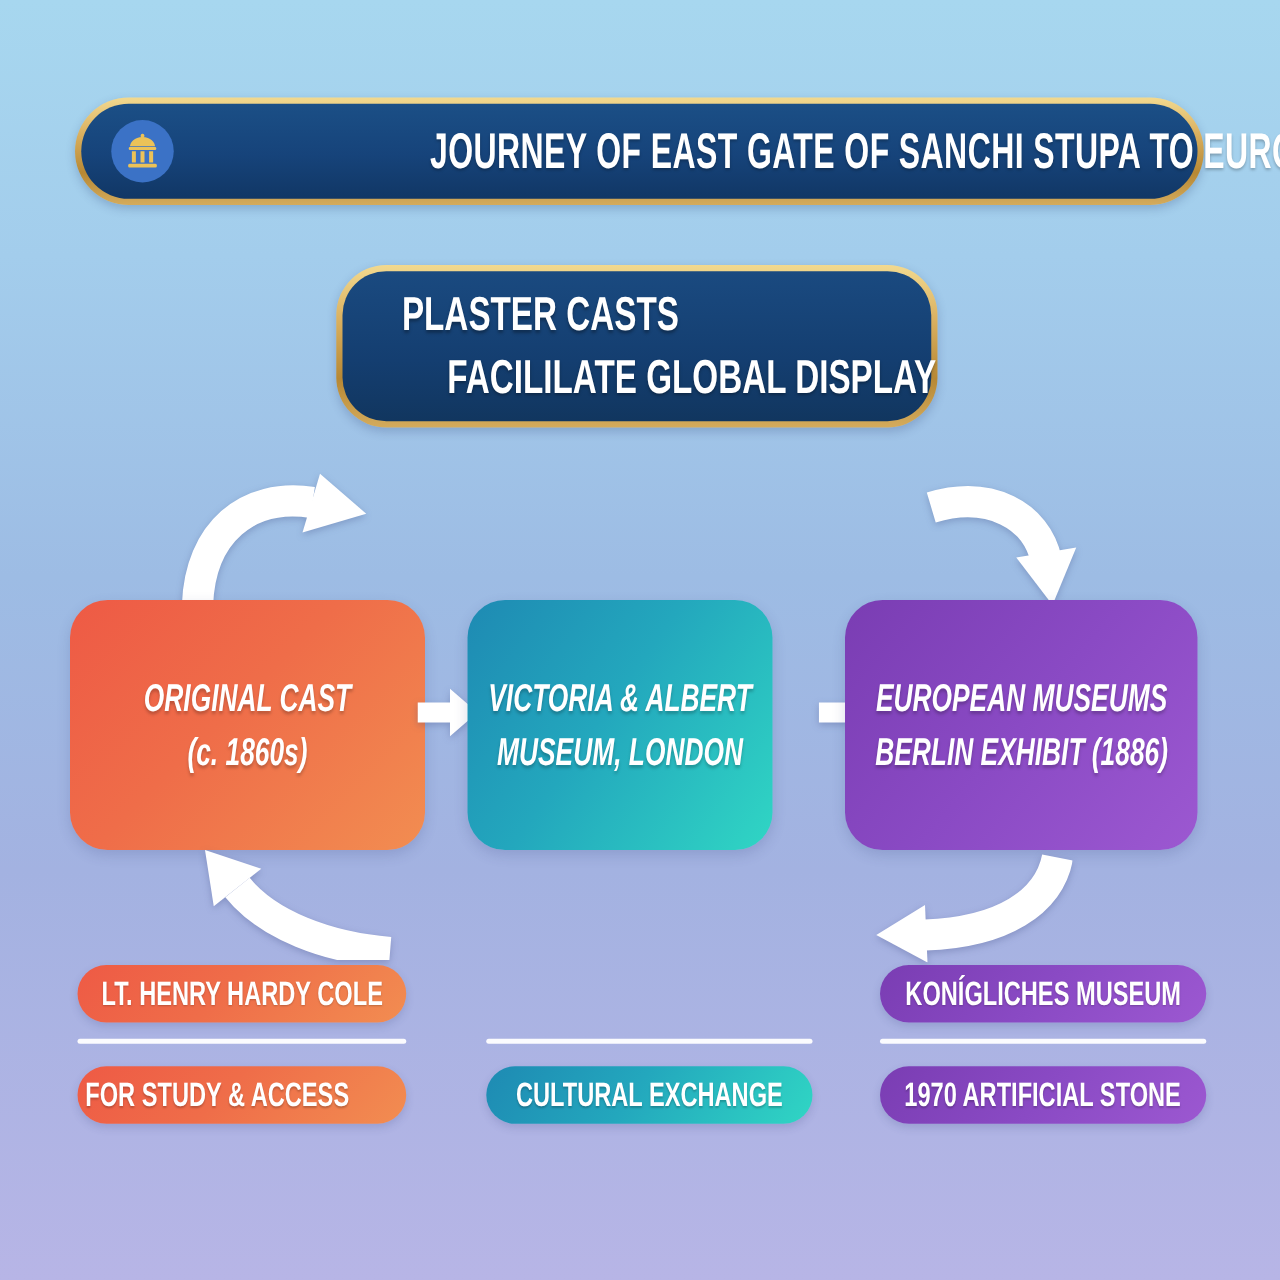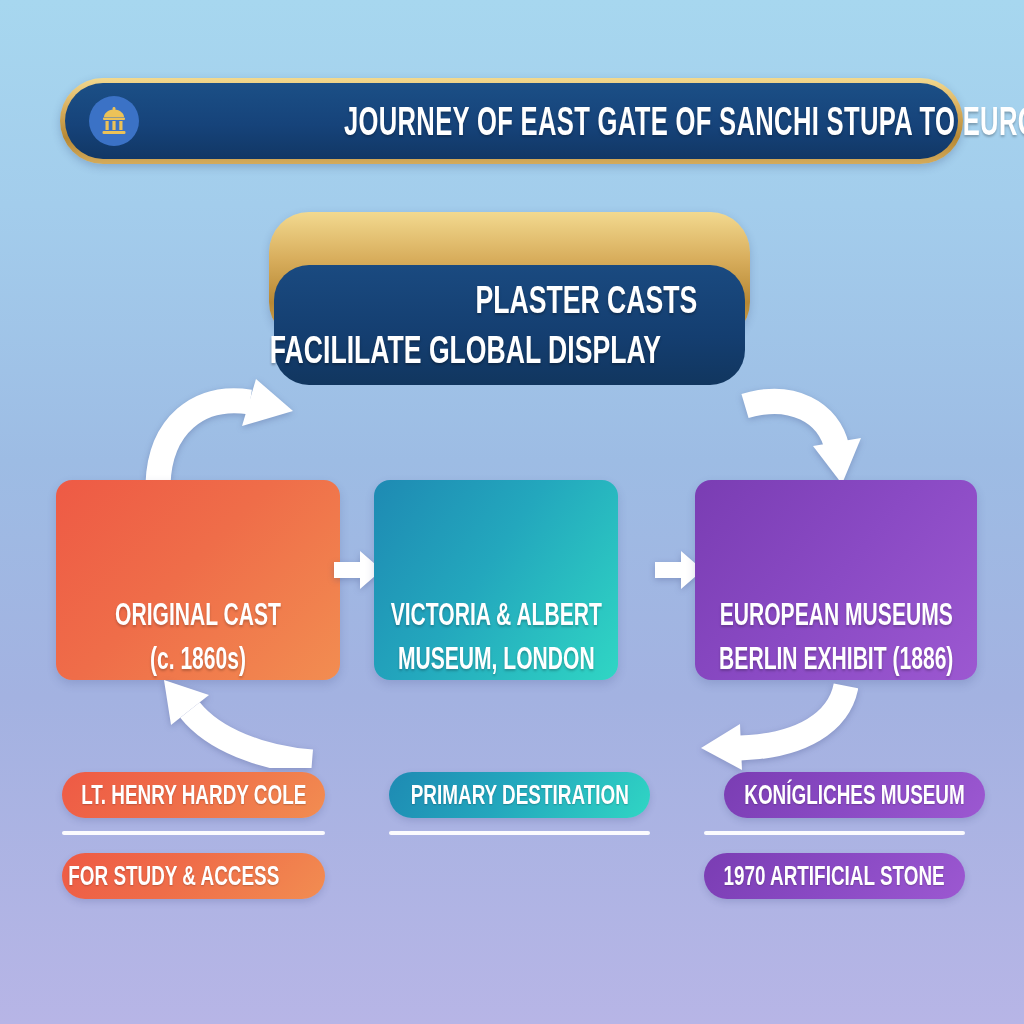--- a/index.html
+++ b/index.html
@@ -40,32 +40,33 @@
   
   .sub-frame{
     background:linear-gradient(180deg,#f2d98f 0%,#d9af5e 35%,#b78834 70%,#d4ab5c 100%);
     border-radius:40px;padding:5px;
     box-shadow:0 3px 8px rgba(40,60,110,.22);
   }
   .sub-inner{
     width:100%;height:100%;box-sizing:border-box;
     background:linear-gradient(180deg,#1a4a80 0%,#143e70 60%,#11365f 100%);
     border-radius:35px;
-    display:flex;flex-direction:column;align-items:flex-end;justify-content:center;margin-top:48px;
+    display:flex;flex-direction:column;align-items:flex-start;justify-content:center;
   }
   .sub-text{
     color:#fff;font-weight:700;font-size:38px;line-height:1.32;text-align:center;
     transform:scaleX(.7);transform-origin:50% 50%;white-space:nowrap;
     text-shadow:0 2px 3px rgba(0,0,0,.3);
   }
   
   .node{
-    border-radius:16px;
-    display:flex;flex-direction:column;align-items:center;justify-content:flex-end;
+    border-radius:30px;
+    display:flex;flex-direction:column;align-items:center;justify-content:center;
     box-shadow:0 4px 10px rgba(50,60,120,.18);
+    font-style:italic;
   }
   .node-text{
     color:#fff;font-weight:700;font-size:31px;line-height:1.4;text-align:center;
     transform:scaleX(.68);transform-origin:50% 50%;white-space:nowrap;
     text-shadow:0 2px 3px rgba(0,0,0,.22);
   }
   .grad-orange{background:linear-gradient(135deg,#ee5a45 0%,#ef6d49 45%,#f28d51 100%);}
   .grad-teal{background:linear-gradient(125deg,#1e8ab3 0%,#23a7bd 45%,#30d6c4 100%);}
   .grad-purple{background:linear-gradient(130deg,#7a3db3 0%,#8a4ac4 50%,#9c58d1 100%);}
   
@@ -140,21 +141,21 @@
     <div class="node-text">
       <div>VICTORIA &amp; ALBERT</div>
       <div>MUSEUM, LONDON</div>
     </div>
   </div>
 
   <svg class="abs arrow-svg" style="left:655px;top:548px;" width="48" height="44" viewBox="0 0 48 44">
     <polygon points="0,14 26,14 26,3 48,22 26,41 26,30 0,30" fill="#ffffff"></polygon>
   </svg>
 
-  <div class="abs node grad-purple" style="left:695px;top:480px;width:282px;height:200px;">
+  <div class="abs node grad-purple" style="left:676px;top:480px;width:282px;height:200px;">
     <div class="node-text">
       <div>EUROPEAN MUSEUMS</div>
       <div>BERLIN EXHIBIT (1886)</div>
     </div>
   </div>
 
   <svg class="abs arrow-svg" style="left:150px;top:676px;" width="170" height="92" viewBox="0 0 170 92">
     <path d="M162 86 C112 82 64 64 40 34" stroke="#ffffff" stroke-width="25" fill="none"></path>
     <polygon points="59,19 21,49 14,4" fill="#ffffff"></polygon>
   </svg>
@@ -165,26 +166,26 @@
   </svg>
 
   <div class="abs pill grad-orange" style="left:62px;top:772px;width:263px;justify-content:center;">
     <div class="pill-text">LT. HENRY HARDY COLE</div>
   </div>
   <div class="abs divider" style="left:62px;top:831px;width:263px;"></div>
   <div class="abs pill grad-orange" style="left:62px;top:853px;width:263px;justify-content:flex-end;">
     <div class="pill-text">FOR STUDY &amp; ACCESS</div>
   </div>
 
-  <div class="abs pill grad-teal" style="left:389px;top:772px;width:261px;">
-    <div class="pill-text">PRIMARY DESTIRATION</div>
+  <div class="abs divider" style="left:389px;top:831px;width:261px;"></div>
+  <div class="abs pill grad-teal" style="left:389px;top:853px;width:261px;">
+    <div class="pill-text">CULTURAL EXCHANGE</div>
   </div>
-  <div class="abs divider" style="left:389px;top:831px;width:261px;"></div>
 
-  <div class="abs pill grad-purple" style="left:724px;top:772px;width:261px;">
+  <div class="abs pill grad-purple" style="left:704px;top:772px;width:261px;">
     <div class="pill-text">KONÍGLICHES MUSEUM</div>
   </div>
   <div class="abs divider" style="left:704px;top:831px;width:261px;"></div>
   <div class="abs pill grad-purple" style="left:704px;top:853px;width:261px;text-align:right;">
     <div class="pill-text">1970 ARTIFICIAL STONE</div>
   </div>
 
 </div>
 
 </body></html>

